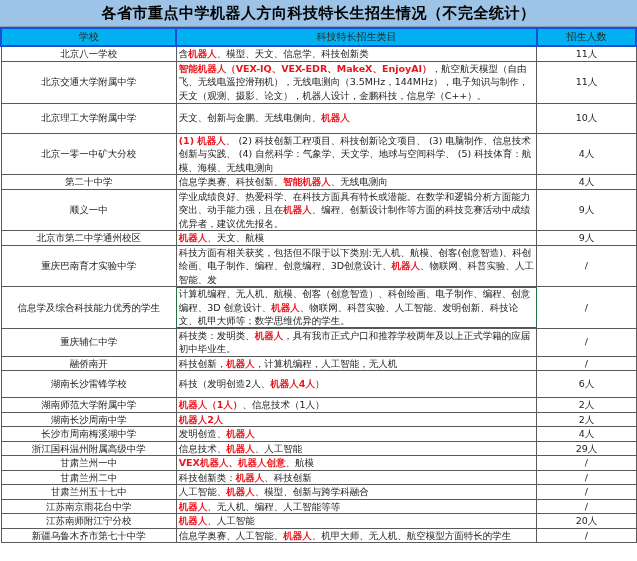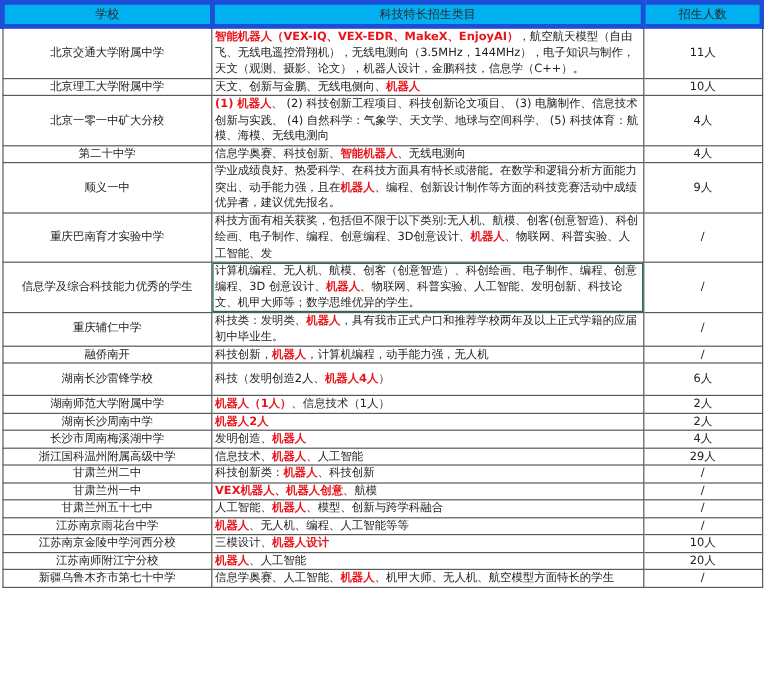--- a/index.html
+++ b/index.html
@@ -1,89 +1,100 @@
 <!DOCTYPE html>
 <html><head>
 <meta charset="utf-8">
 <style>
   html,body{margin:0;padding:0;background:#fff;}
   body{width:637px;height:561px;overflow:hidden;font-family:"DejaVu Sans","Liberation Sans",sans-serif;}
   .sheet{position:absolute;left:0;top:0;width:637px;}
   .title{height:26px;background:#9dc3e6;color:#000;font-weight:bold;font-size:15px;line-height:26px;text-align:center;border-bottom:1px solid #7f9fbf;letter-spacing:0.5px;}
   table{border-collapse:collapse;width:637px;table-layout:fixed;}
   col.c1{width:138px;} col.c2{width:284px;} col.c3{width:78px;}
-  th{background:#00b0f0;color:#2a2a2a;font-weight:normal;font-size:10px;height:16px;padding:0;border:4px solid #1d4ed8;}
+  th{background:#00b0f0;color:#2a2a2a;font-weight:normal;font-size:10px;height:16px;padding:0;border:2px solid #1d4ed8;}
   td{border:1px solid #5a5a5a;font-size:9.5px;line-height:13.5px;color:#222;padding:0 2px;vertical-align:middle;}
   td.school{text-align:center;white-space:nowrap;overflow:hidden;}
   td.count{text-align:center;}
   td.desc{text-align:left;}
   .r{color:#e8161c;font-weight:bold;}
   td.sel{outline:1.5px solid #217346;outline-offset:-1px;margin-left:29px;}
 </style>
 </head>
 <body>
 
 <div class="sheet">
+  <div class="title">各省市重点中学机器人方向科技特长生招生情况（不完全统计）</div>
   <table>
     <colgroup>
         <col class="c1">
         <col class="c2">
         <col class="c3">
       </colgroup>
     <thead>
       <tr>
         <th>学校</th>
         <th>科技特长招生类目</th>
         <th>招生人数</th>
       </tr>
     </thead>
     <tbody id="tbody">
+        <tr style="height: 14px;">
+          <td class="school">北京八一学校</td>
+          <td class="desc"><span>含</span><span class="r">机器人</span><span>、模型、天文、信息学、科技创新类</span></td>
+          <td class="count">11人</td>
+        </tr>
         <tr style="height: 42px;">
           <td class="school">北京交通大学附属中学</td>
           <td class="desc"><span class="r">智能机器人（VEX-IQ、VEX-EDR、MakeX、EnjoyAI）</span><span>，航空航天模型（自由飞、无线电遥控滑翔机），无线电测向（3.5MHz，144MHz），电子知识与制作，天文（观测、摄影、论文），机器人设计，金鹏科技，信息学（C++）。</span></td>
           <td class="count">11人</td>
         </tr>
-        <tr style="height: 14px; margin-top: 32px;">
+        <tr style="height: 30px; margin-top: 32px;">
           <td class="school">北京理工大学附属中学</td>
           <td class="desc"><span>天文、创新与金鹏、无线电侧向、</span><span class="r">机器人</span></td>
           <td class="count">10人</td>
         </tr>
         <tr style="height: 41px;">
           <td class="school">北京一零一中矿大分校</td>
           <td class="desc"><span class="r"> (1) 机器人</span><span>、 (2) 科技创新工程项目、科技创新论文项目、 (3) 电脑制作、信息技术创新与实践、 (4) 自然科学：气象学、天文学、地球与空间科学、 (5) 科技体育：航模、海模、无线电测向</span></td>
           <td class="count">4人</td>
         </tr>
         <tr style="height: 14px;">
           <td class="school">第二十中学</td>
           <td class="desc"><span>信息学奥赛、科技创新、</span><span class="r">智能机器人</span><span>、无线电测向</span></td>
           <td class="count">4人</td>
         </tr>
         <tr style="height: 41px;">
           <td class="school">顺义一中</td>
           <td class="desc"><span>学业成绩良好、热爱科学、在科技方面具有特长或潜能。在数学和逻辑分析方面能力突出、动手能力强，且在</span><span class="r">机器人</span><span>、编程、创新设计制作等方面的科技竞赛活动中成绩优异者，建议优先报名。</span></td>
           <td class="count">9人</td>
         </tr>
+        <tr style="height: 14px;">
+          <td class="school">北京市第二中学通州校区</td>
+          <td class="desc"><span class="r">机器人</span><span>、天文、航模</span></td>
+          <td class="count">9人</td>
+        </tr>
         <tr style="height: 27px;">
           <td class="school">重庆巴南育才实验中学</td>
           <td class="desc"><span>科技方面有相关获奖，包括但不限于以下类别:无人机、航模、创客(创意智造)、科创绘画、电子制作、编程、创意编程、3D创意设计、</span><span class="r">机器人</span><span>、物联网、科普实验、人工智能、发</span></td>
           <td class="count">/</td>
         </tr>
         <tr style="height: 41px;">
           <td class="school">信息学及综合科技能力优秀的学生</td>
           <td class="desc sel"><span>计算机编程、无人机、航模、创客（创意智造）、科创绘画、电子制作、编程、创意编程、3D 创意设计、</span><span class="r">机器人</span><span>、物联网、科普实验、人工智能、发明创新、科技论文、机甲大师等；数学思维优异的学生。</span></td>
           <td class="count">/</td>
         </tr>
         <tr style="height: 27px;">
           <td class="school">重庆辅仁中学</td>
           <td class="desc"><span>科技类：发明类、</span><span class="r">机器人</span><span>，具有我市正式户口和推荐学校两年及以上正式学籍的应届初中毕业生。</span></td>
           <td class="count">/</td>
         </tr>
         <tr style="height: 14px;">
           <td class="school">融侨南开</td>
-          <td class="desc"><span>科技创新，</span><span class="r">机器人</span><span>，计算机编程，动手能力强，无人机</span></td>
+          <td class="desc"><span>科技创新，</span><span class="r">机器人</span><span>，计算机编程，人工智能，无人机</span></td>
           <td class="count">/</td>
         </tr>
         <tr style="height: 27px; padding-left: 40px;">
           <td class="school">湖南长沙雷锋学校</td>
           <td class="desc"><span>科技（发明创造2人、</span><span class="r">机器人4人</span><span>）</span></td>
           <td class="count">6人</td>
         </tr>
         <tr style="height: 13px;">
           <td class="school">湖南师范大学附属中学</td>
           <td class="desc"><span class="r">机器人（1人）</span><span>、信息技术（1人）</span></td>
@@ -98,43 +109,38 @@
           <td class="school">长沙市周南梅溪湖中学</td>
           <td class="desc"><span>发明创造、</span><span class="r">机器人</span></td>
           <td class="count">4人</td>
         </tr>
         <tr style="height: 13px; margin-left: 40px;">
           <td class="school">浙江国科温州附属高级中学</td>
           <td class="desc"><span>信息技术、</span><span class="r">机器人</span><span>、人工智能</span></td>
           <td class="count">29人</td>
         </tr>
         <tr style="height: 13px;">
-          <td class="school">甘肃兰州二中</td>
-          <td class="desc"><span>科技创新类：</span><span class="r">机器人</span><span>、科技创新</span></td>
+          <td class="school">甘肃兰州一中</td>
+          <td class="desc"><span class="r">VEX机器人、机器人创意</span><span>、航模</span></td>
           <td class="count">/</td>
         </tr>
         <tr style="height: 13px;">
-          <td class="school">甘肃兰州一中</td>
-          <td class="desc"><span class="r">VEX机器人、机器人创意</span><span>、航模</span></td>
+          <td class="school">甘肃兰州二中</td>
+          <td class="desc"><span>科技创新类：</span><span class="r">机器人</span><span>、科技创新</span></td>
           <td class="count">/</td>
         </tr>
         <tr style="height: 13px; padding-left: 28px;">
           <td class="school">甘肃兰州五十七中</td>
           <td class="desc"><span>人工智能、</span><span class="r">机器人</span><span>、模型、创新与跨学科融合</span></td>
           <td class="count">/</td>
         </tr>
         <tr style="height: 13px;">
           <td class="school">江苏南京雨花台中学</td>
           <td class="desc"><span class="r">机器人</span><span>、无人机、编程、人工智能等等</span></td>
           <td class="count">/</td>
-        </tr>
-        <tr style="height: 13px;">
-          <td class="school">江苏南京金陵中学河西分校</td>
-          <td class="desc"><span>三模设计、</span><span class="r">机器人设计</span></td>
-          <td class="count">10人</td>
         </tr>
         <tr style="height: 13px;">
           <td class="school">江苏南师附江宁分校</td>
           <td class="desc"><span class="r">机器人</span><span>、人工智能</span></td>
           <td class="count">20人</td>
         </tr>
         <tr style="height: 13px;">
           <td class="school">新疆乌鲁木齐市第七十中学</td>
           <td class="desc"><span>信息学奥赛、人工智能、</span><span class="r">机器人</span><span>、机甲大师、无人机、航空模型方面特长的学生</span></td>
           <td class="count">/</td>

